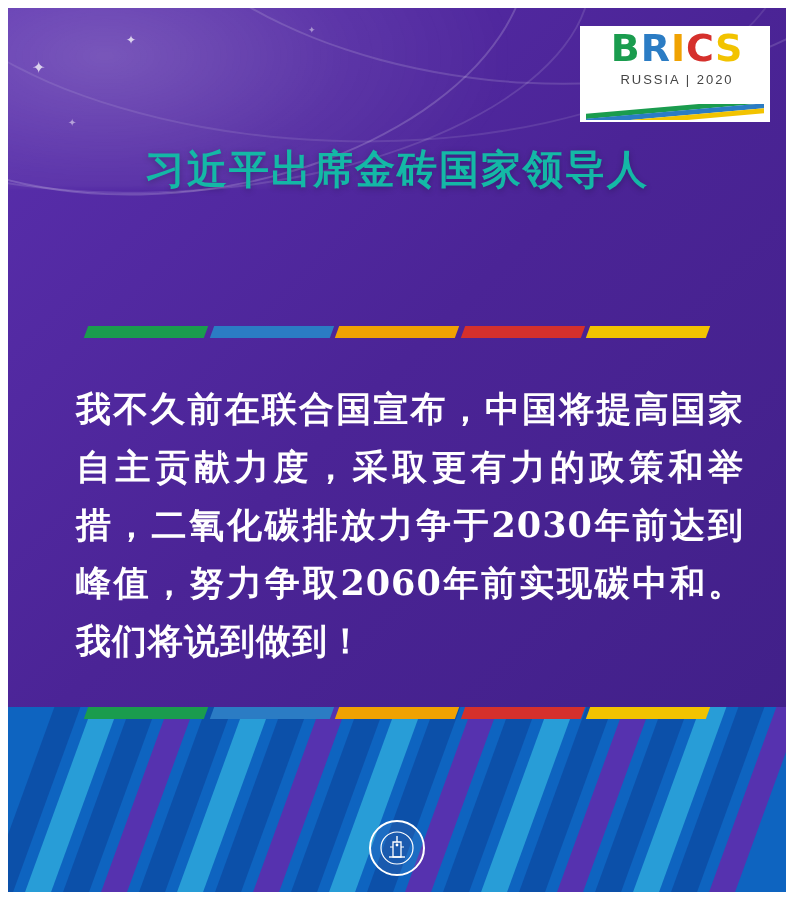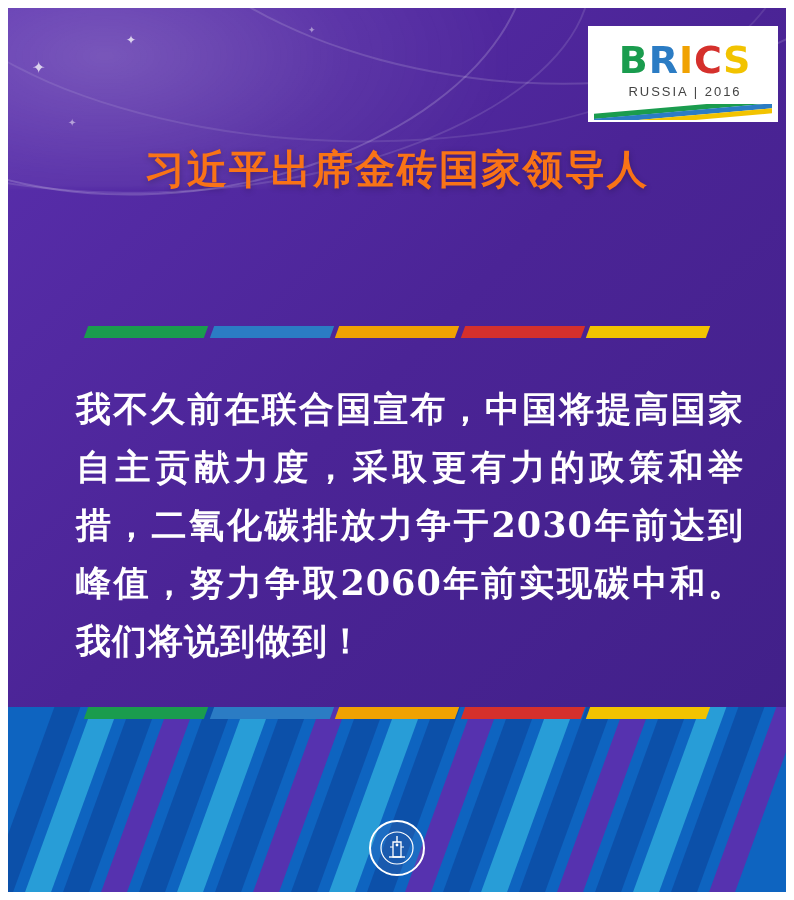--- a/index.html
+++ b/index.html
@@ -55,26 +55,26 @@
   .star {
     position: absolute;
     color: #ffffff;
     opacity: .75;
     font-size: 13px;
     line-height: 1;
   }
   
   .logo-box {
     position: absolute;
-    right: 8px;
+    right: 16px;
     top: 18px;
     width: 190px;
     height: 96px;
     background: #ffffff;
-    padding: 12px 14px 8px 18px;
+    padding: 0 14px 8px 18px;
     box-sizing: border-box;
     text-align: center;
   }
   .logo-word {
     font-family: "DejaVu Sans", sans-serif;
     font-weight: bold;
     font-size: 38px;
     letter-spacing: 1px;
     line-height: 44px;
     white-space: nowrap;
@@ -107,21 +107,21 @@
     border-radius: 3px;
     transform: rotate(-5deg);
   }
   
   .headline {
     position: absolute;
     left: 0;
     right: 0;
     top: 130px;
     text-align: center;
-    color: #f97316;
+    color: #14b8a6;
     font-family: "DejaVu Sans", sans-serif;
     font-weight: bold;
     font-size: 40px;
     line-height: 62px;
     letter-spacing: 2px;
     text-shadow: 0 2px 6px rgba(0,0,0,0.25);
   }
   
   .divider {
     position: absolute;
@@ -220,21 +220,21 @@
 
     <div class="star" style="left:24px; top:52px; font-size:16px;">✦</div>
     <div class="star" style="left:118px; top:26px; font-size:12px;">✦</div>
     <div class="star" style="left:60px; top:110px; font-size:10px; opacity:.5;">✦</div>
     <div class="star" style="left:300px; top:18px; font-size:9px; opacity:.45;">✦</div>
 
     <div class="logo-box">
       <div class="logo-word">
         <span class="lb">B</span><span class="lr">R</span><span class="li">I</span><span class="lc">C</span><span class="ls">S</span>
       </div>
-      <div class="logo-sub">RUSSIA | 2016</div>
+      <div class="logo-sub">RUSSIA | 2020</div>
       <div class="logo-swoosh">
         <div style="background:#1a9c4e; left:-10px; bottom:9px;"></div>
         <div style="background:#2b7cc4; left:-10px; bottom:4px;"></div>
         <div style="background:#f2c300; left:-10px; bottom:-1px;"></div>
       </div>
     </div>
 
     <div class="headline">
       <div>习近平出席金砖国家领导人</div>
     </div>

